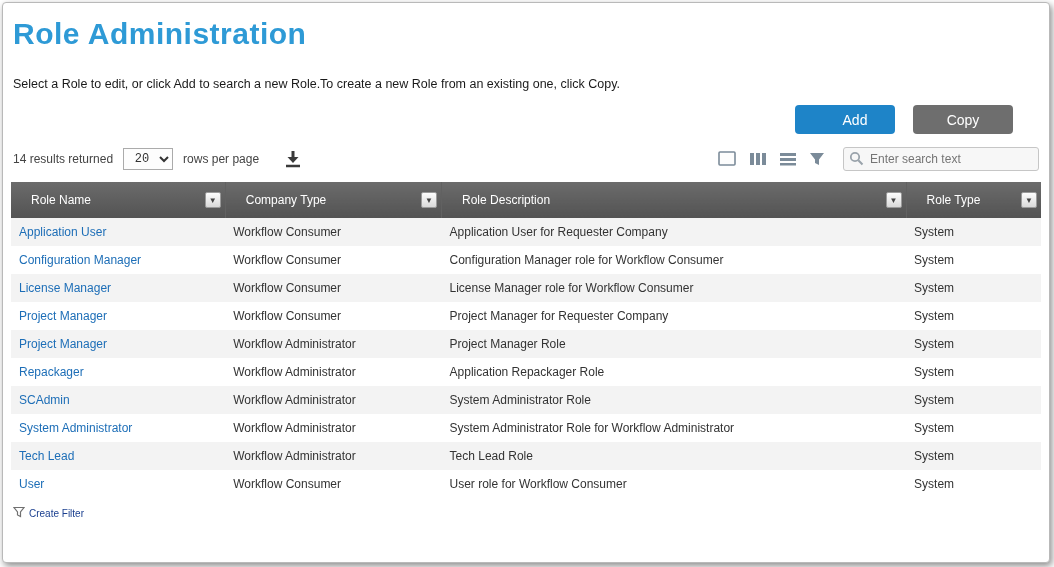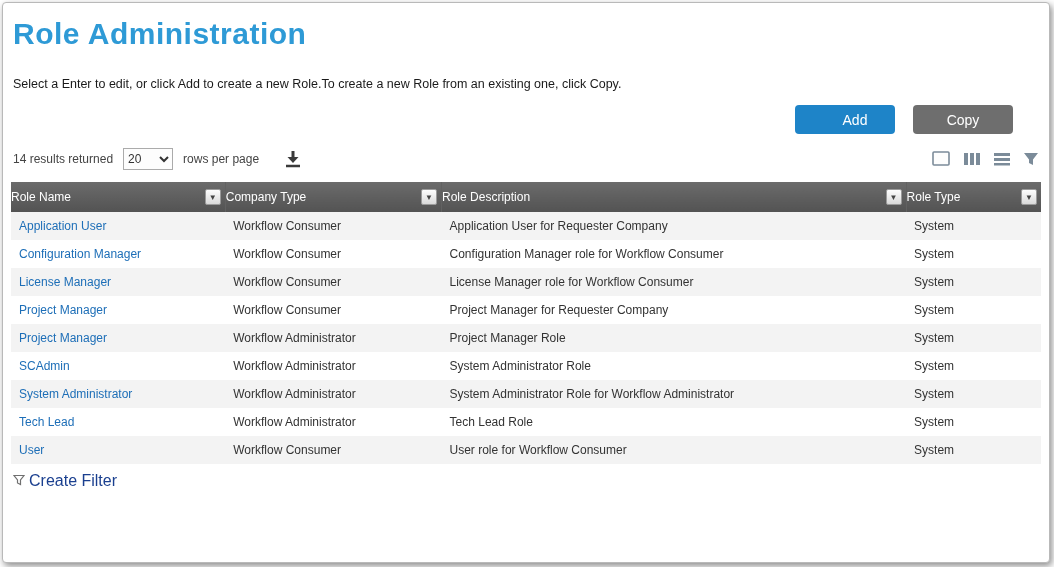--- a/index.html
+++ b/index.html
@@ -27,42 +27,42 @@
          width: 100px; height: 29px; cursor: pointer; }
   .btn-add { background: #1E84C8; padding-left: 20px; }
   .btn-copy { background: #6E6E6E; }
   .toolbar {
     display: flex; justify-content: space-between; align-items: center;
     margin: 12px 10px 10px 10px; height: 26px;
   }
   .toolbar-left { display: flex; align-items: center; gap: 10px; font-size: 12px; color: #444; }
   .rpp-select {
     width: 50px; height: 22px; font-size: 12px; border: 1px solid #ababab;
-    background: #fdfdfd; color: #333; font-family: Liberation Sans, sans-serif;
+    background: #fdfdfd; color: #333; font-family: Liberation Mono, monospace; text-align: center;
   }
   .dl-icon { margin-left: 14px; cursor: pointer; display: inline-flex; }
   .toolbar-right { display: flex; align-items: center; gap: 12px; }
   .tool-icon { display: inline-flex; cursor: pointer; }
   .search-box {
     position: relative; width: 196px; height: 24px; margin-left: 6px;
   }
   .search-box input {
     width: 100%; height: 100%; border: 1px solid #c6c6c6; border-radius: 3px;
     background: #f7f7f7; padding: 0 6px 0 26px; font-size: 12px; color: #555;
     font-family: "Liberation Sans", sans-serif;
   }
   .search-box .mag { position: absolute; left: 6px; top: 4px; }
   table {
     width: calc(100% - 16px); margin: 2px 8px 0 8px;
     border-collapse: collapse; table-layout: fixed; font-size: 12px;
   }
   thead th {
     background: linear-gradient(#6b6b6b, #535353);
     color: #fff; font-weight: 400; text-align: left;
-    height: 30px; padding: 0 22px 0 0; position: relative;
+    height: 36px; padding: 0 22px 0 20px; position: relative;
     border-right: 1px solid #616161; cursor: pointer;
     overflow: hidden; white-space: nowrap;
   }
   thead th:last-child { border-right: none; }
   .hdr-btn {
     position: absolute; right: 4px; top: 50%; transform: translateY(-50%);
     width: 16px; height: 16px; background: linear-gradient(#fdfdfd, #d9d9d9);
     border: 1px solid #9a9a9a; border-radius: 2px;
     display: flex; align-items: center; justify-content: center;
     font-size: 8px; color: #444; cursor: pointer;
@@ -71,32 +71,32 @@
     height: 28px; padding: 0 8px; color: #333;
     overflow: hidden; white-space: nowrap; margin-top: 36px;
   }
   tbody tr:nth-child(odd)  { background: #f3f3f3; }
   tbody tr:nth-child(even) { background: #ffffff; }
   tbody a { color: #1D6EB7; text-decoration: none; cursor: pointer; }
   .grid-footer {
     margin: 8px 0 0 10px; display: flex; align-items: center; gap: 4px;
   }
   .grid-footer a {
-    font-size: 16px; color: #1a3f8f; text-decoration: none; cursor: pointer;
+    font-size: 10px; color: #1a3f8f; text-decoration: none; cursor: pointer;
     display: inline-flex; align-items: center; gap: 4px;
   }
 </style>
 </head>
 <body>
 
 <div class="panel">
 
   <h1 class="page-title">Role Administration</h1>
 
-  <p class="page-subtitle">Select a Enter to edit, or click Add to create a new Role.To create a new Role from an existing one, click Copy.</p>
+  <p class="page-subtitle">Select a Role to edit, or click Add to search a new Role.To create a new Role from an existing one, click Copy.</p>
 
   <div class="actions">
     <button class="btn btn-add">Add</button>
     <button class="btn btn-copy">Copy</button>
   </div>
 
   <div class="toolbar">
     <div class="toolbar-left">
       <span>14 results returned</span>
       <select class="rpp-select">
@@ -129,20 +129,29 @@
           <rect x="1" y="2" width="16" height="3" fill="#7b8b99"></rect>
           <rect x="1" y="7" width="16" height="3" fill="#7b8b99"></rect>
           <rect x="1" y="12" width="16" height="2.5" fill="#7b8b99"></rect>
         </svg>
       </span>
       <span class="tool-icon">
         <svg width="16" height="16" viewBox="0 0 16 16">
           <path d="M1 2 H15 L10 8.5 V14 L6 12 V8.5 Z" fill="#7b8b99"></path>
         </svg>
       </span>
+      <div class="search-box">
+        <span class="mag">
+          <svg width="15" height="15" viewBox="0 0 15 15">
+            <circle cx="6" cy="6" r="4.2" fill="none" stroke="#9aa3ab" stroke-width="1.8"></circle>
+            <path d="M9.3 9.3 L13.5 13.5" stroke="#9aa3ab" stroke-width="2"></path>
+          </svg>
+        </span>
+        <input type="text" placeholder="Enter search text" style="">
+      </div>
     </div>
   </div>
 
   <table>
     <colgroup>
       <col style="width:20.8%">
       <col style="width:21.0%">
       <col style="width:45.1%">
       <col style="width:13.1%">
     </colgroup>
@@ -191,20 +200,26 @@
           <td>Project Manager for Requester Company</td>
           <td>System</td>
         </tr>
         <tr>
           <td><a href="#">Project Manager</a></td>
           <td>Workflow Administrator</td>
           <td>Project Manager Role</td>
           <td>System</td>
         </tr>
         <tr>
+          <td><a href="#">Repackager</a></td>
+          <td>Workflow Administrator</td>
+          <td>Application Repackager Role</td>
+          <td>System</td>
+        </tr>
+        <tr>
           <td><a href="#">SCAdmin</a></td>
           <td>Workflow Administrator</td>
           <td>System Administrator Role</td>
           <td>System</td>
         </tr>
         <tr>
           <td><a href="#">System Administrator</a></td>
           <td>Workflow Administrator</td>
           <td>System Administrator Role for Workflow Administrator</td>
           <td>System</td>

